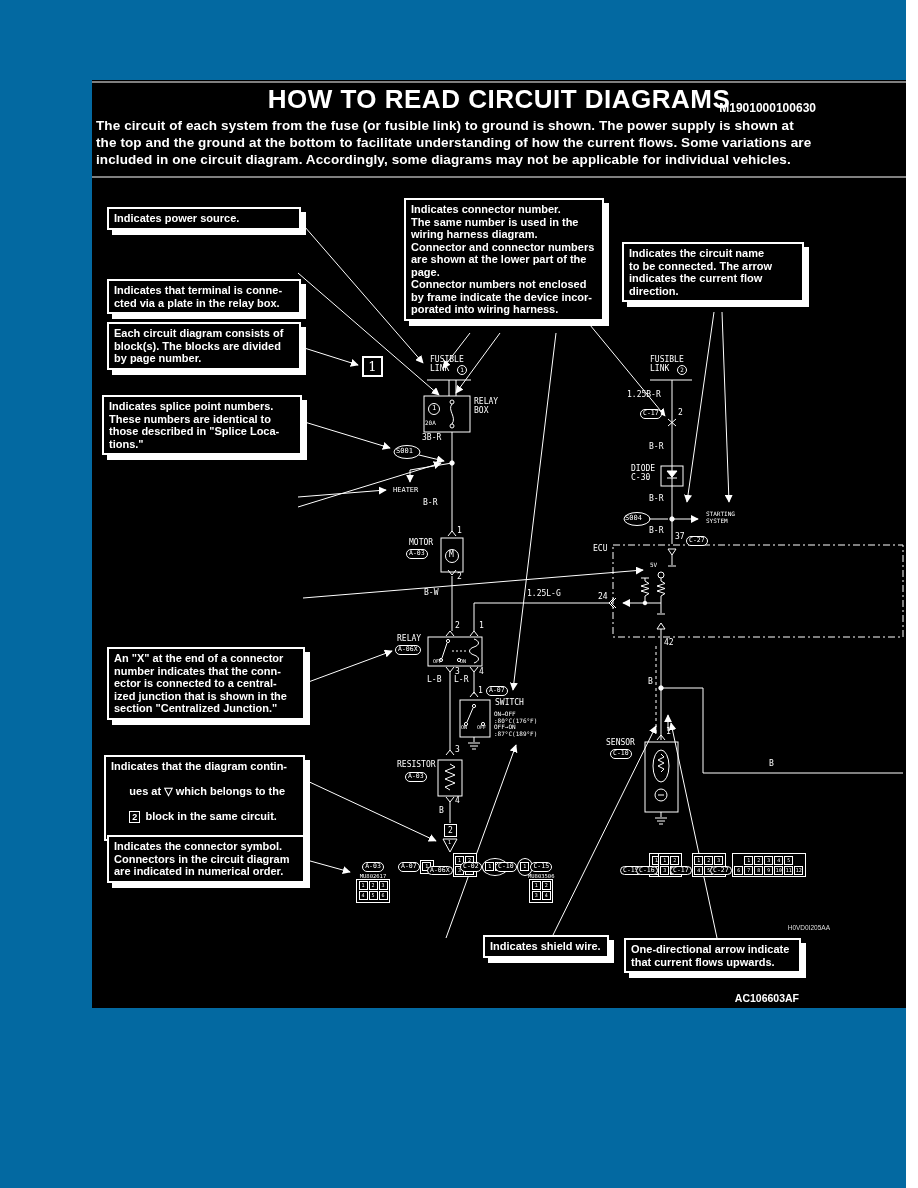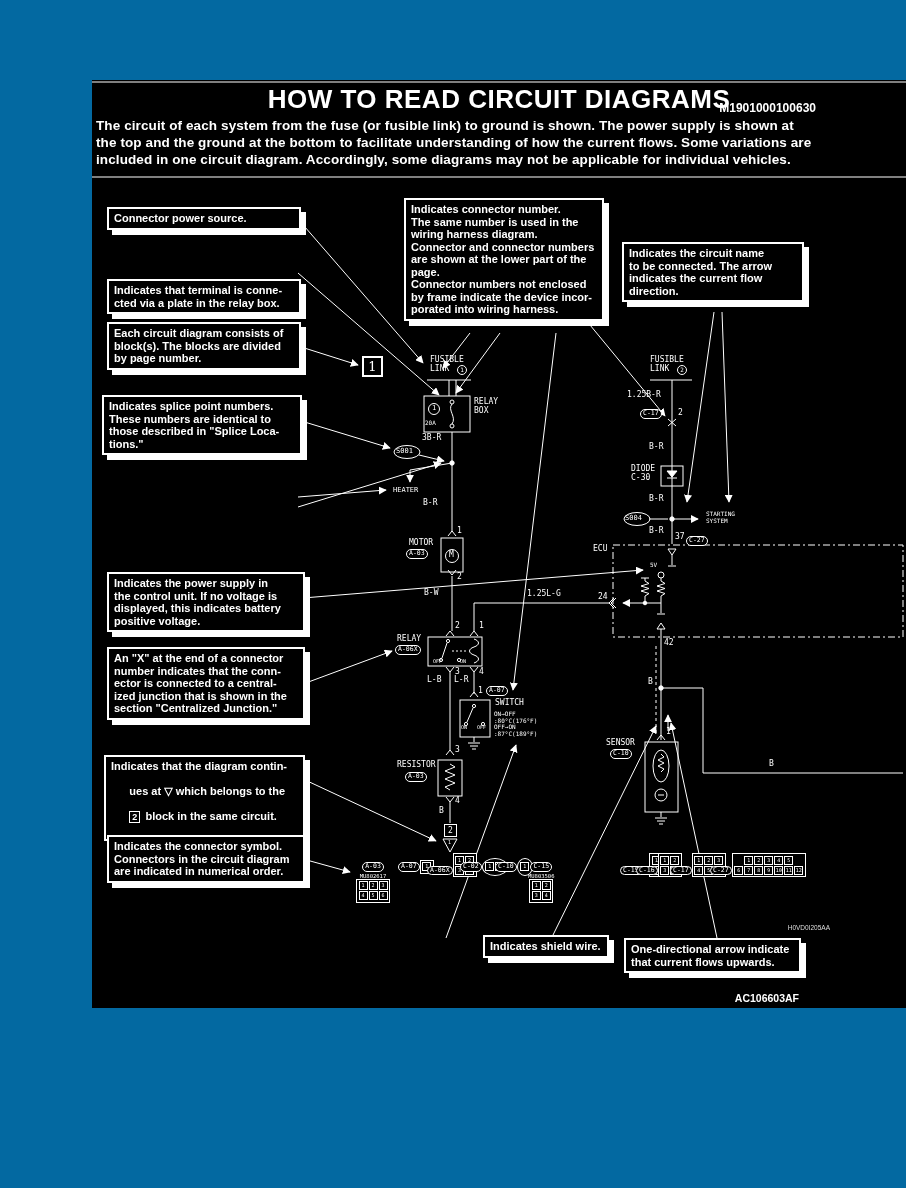--- a/index.html
+++ b/index.html
@@ -199,42 +199,36 @@
 
   <div class="abs title">HOW TO READ CIRCUIT DIAGRAMS</div>
   <div class="abs docnum">M1901000100630</div>
   <div class="abs intro">The circuit of each system from the fuse (or fusible link) to ground is shown. The power supply is shown at
 the top and the ground at the bottom to facilitate understanding of how the current flows. Some variations are
 included in one circuit diagram. Accordingly, some diagrams may not be applicable for individual vehicles.</div>
   <div class="abs watermark">H0VD0I205AA</div>
   <div class="abs figcode">AC106603AF</div>
 
   <div class="callout" style="left:107px;top:207px;width:180px;">
-      <div class="ct">Connector power source.</div>
+      <div class="ct">Indicates power source.</div>
     </div>
   <div class="callout" style="left:107px;top:255px;width:180px;margin-top:24px;">
       <div class="ct">Indicates that terminal is conne-
 cted via a plate in the relay box.</div>
     </div>
   <div class="callout" style="left:107px;top:322px;width:180px;">
       <div class="ct">Each circuit diagram consists of
 block(s). The blocks are divided
 by page number.</div>
     </div>
   <div class="callout" style="left:102px;top:395px;width:186px;">
       <div class="ct">Indicates splice point numbers.
 These numbers are identical to
 those described in "Splice Loca-
 tions."</div>
-    </div>
-  <div class="callout" style="left:107px;top:572px;width:184px;">
-      <div class="ct">Indicates the power supply in
-the control unit. If no voltage is
-displayed, this indicates battery
-positive voltage.</div>
     </div>
   <div class="callout" style="left:107px;top:647px;width:184px;">
       <div class="ct">An "X" at the end of a connector
 number indicates that the conn-
 ector is connected to a central-
 ized junction that is shown in the
 section "Centralized Junction."</div>
     </div>
   <div class="callout" style="left:104px;top:755px;width:187px;">
     <div class="ct"><span>Indicates that the diagram contin-</span><br>

